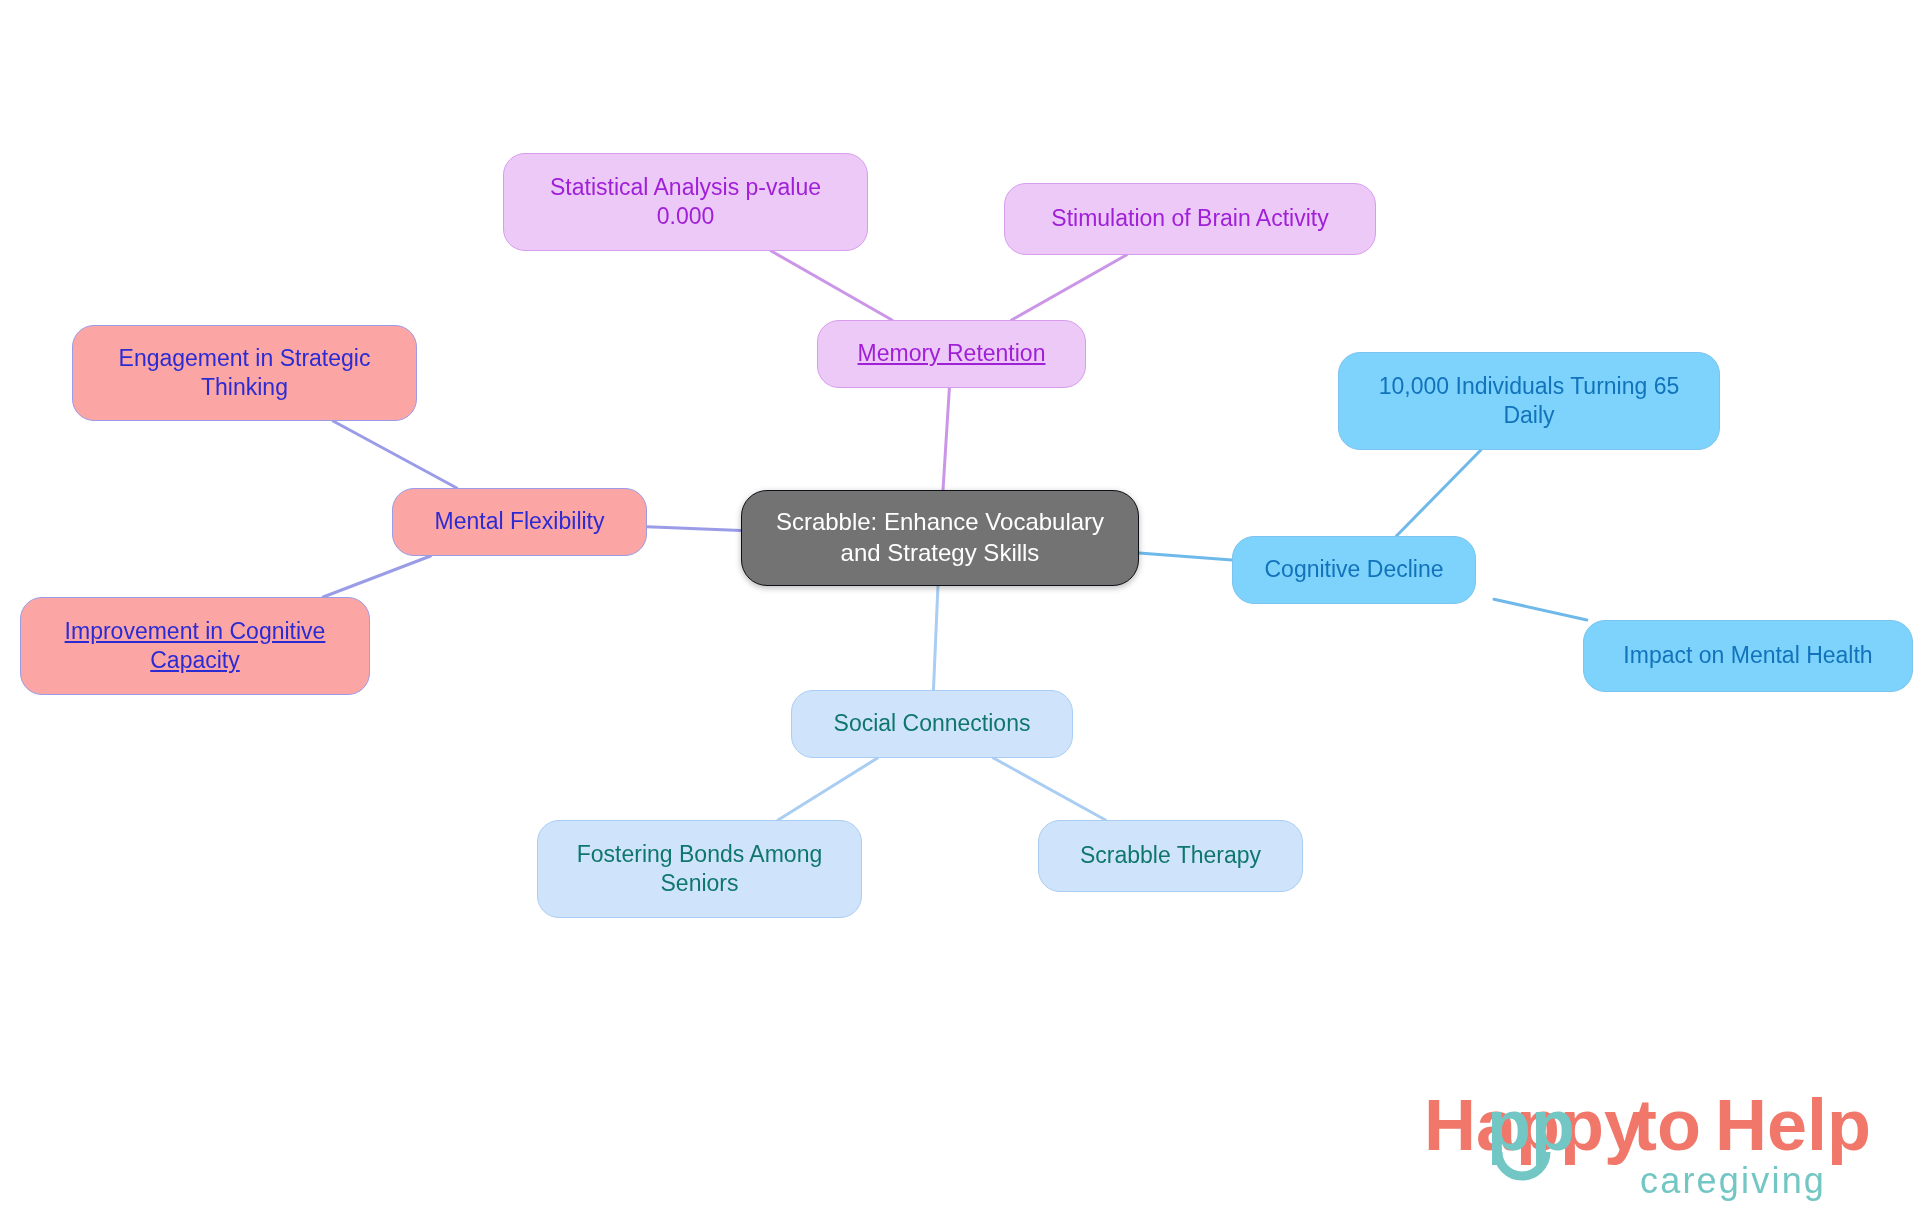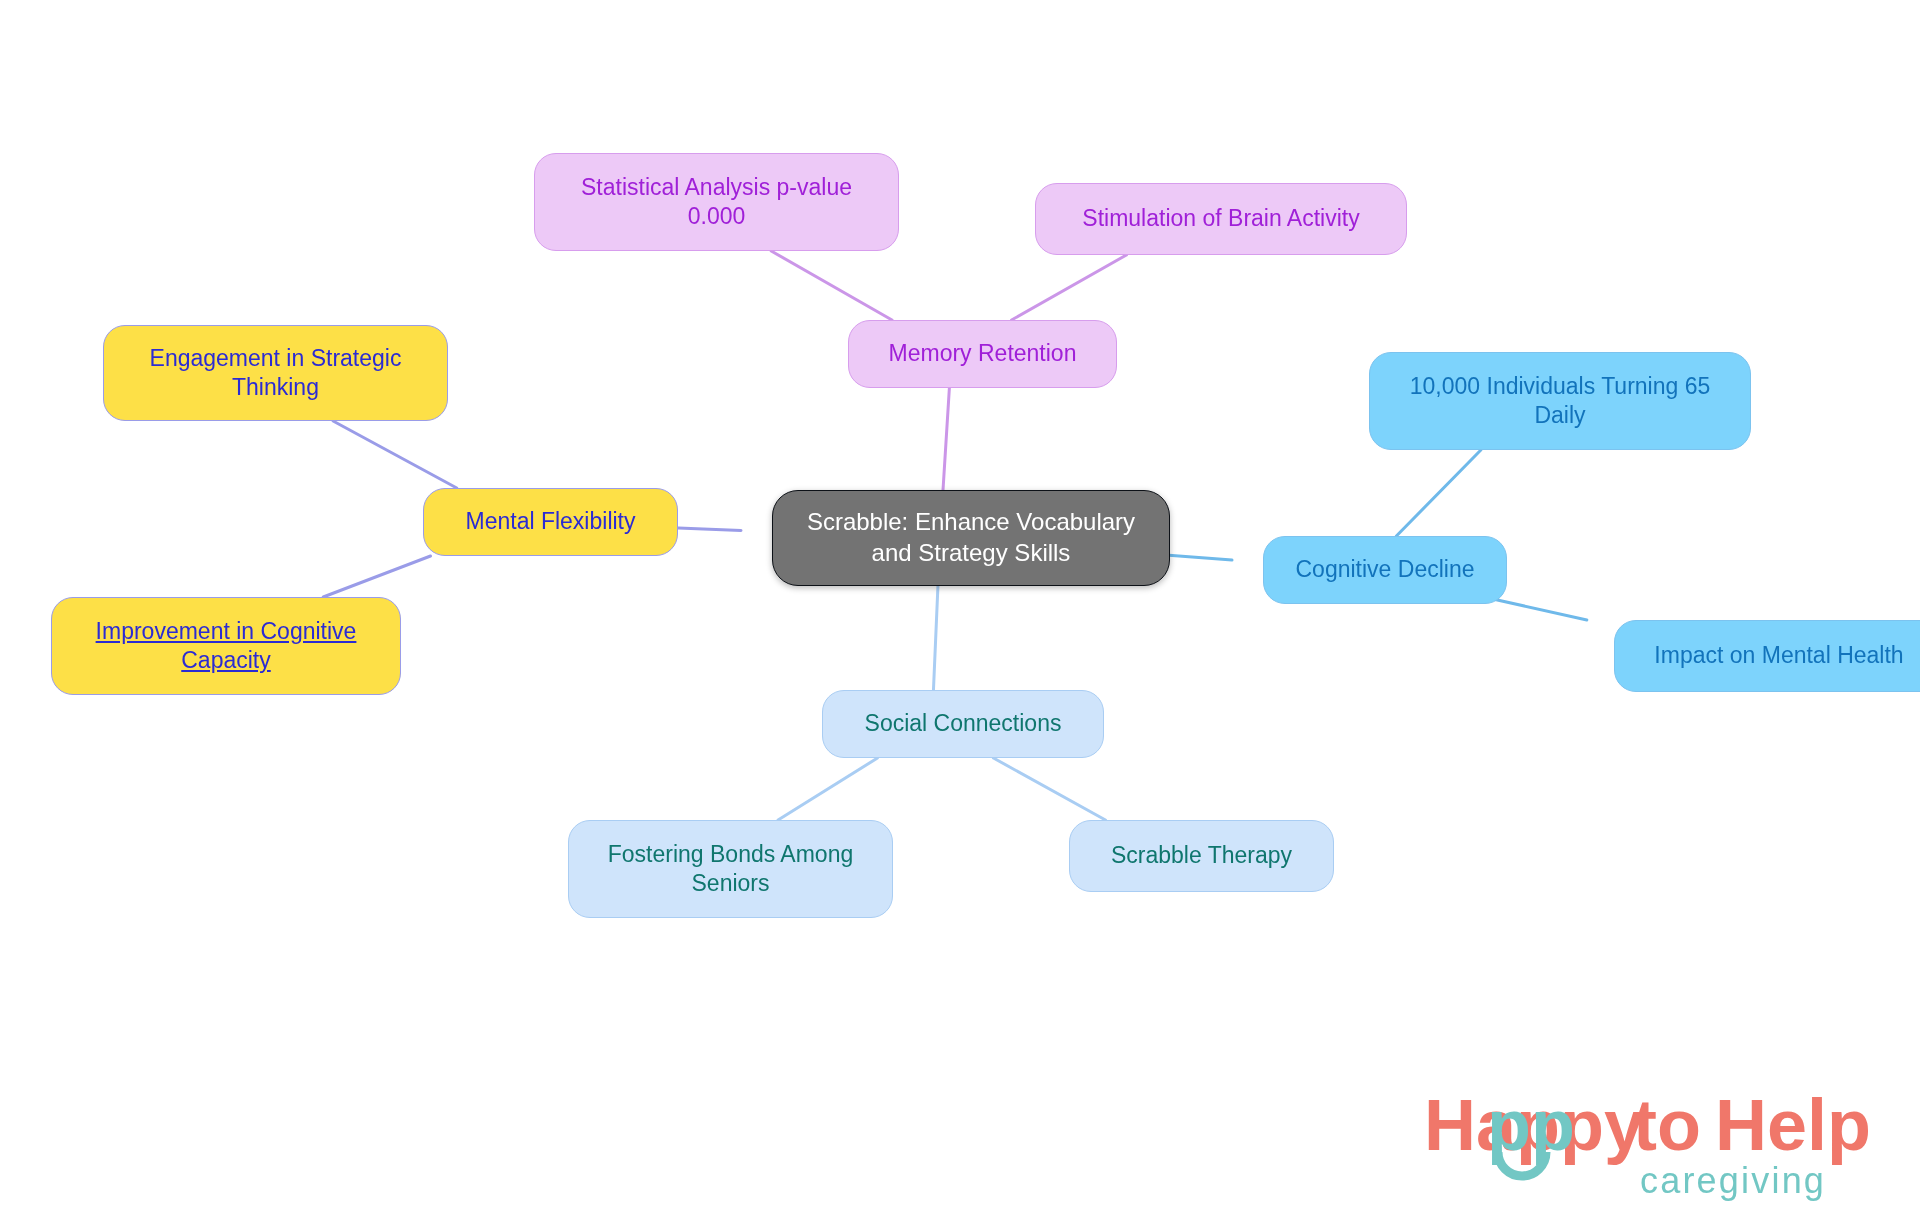--- a/index.html
+++ b/index.html
@@ -34,32 +34,31 @@
     display: flex;
     align-items: center;
     justify-content: center;
     text-align: center;
     border-radius: 22px;
     border-style: solid;
     border-width: 1.5px;
     line-height: 1.28;
     white-space: pre-line;
     padding: 6px 12px;
-    margin-left: 31px;
   }
   .node.root {
     background: #737373;
     border-color: #0d1117;
     color: #ffffff;
     font-size: 24px;
     border-radius: 26px;
     box-shadow: 0 2px 6px rgba(0,0,0,0.28);
   }
   .node.lav {
-    background: #fde047;
+    background: #fca5a5;
     border-color: #9a9ce8;
     color: #2b2bd4;
     font-size: 23px;
   }
   .node.pink {
     background: #edc9f7;
     border-color: #d79ded;
     color: #a020d8;
     font-size: 23px;
   }
@@ -107,21 +106,21 @@
 and Strategy Skills</div>
 
   <div class="node lav" id="n-mental_flexibility" style="left: 392px; top: 488px; width: 255px; height: 68px;">Mental Flexibility</div>
 
   <div class="node lav" id="n-engagement_strategic_thinking" style="left: 72px; top: 325px; width: 345px; height: 96px;">Engagement in Strategic
 Thinking</div>
 
   <div class="node lav" id="n-improvement_cognitive_capacity" style="left: 20px; top: 597px; width: 350px; height: 98px; text-decoration: underline;">Improvement in Cognitive
 Capacity</div>
 
-  <div class="node pink" id="n-memory_retention" style="left: 817px; top: 320px; width: 269px; height: 68px;">Memory Retention</div>
+  <div class="node pink" id="n-memory_retention" style="left: 817px; top: 320px; width: 269px; height: 68px; text-decoration: underline;">Memory Retention</div>
 
   <div class="node pink" id="n-statistical_analysis" style="left: 503px; top: 153px; width: 365px; height: 98px;">Statistical Analysis p-value
 0.000</div>
 
   <div class="node pink" id="n-brain_activity" style="left: 1004px; top: 183px; width: 372px; height: 72px;">Stimulation of Brain Activity</div>
 
   <div class="node blue" id="n-cognitive_decline" style="left: 1232px; top: 536px; width: 244px; height: 68px;">Cognitive Decline</div>
 
   <div class="node blue" id="n-individuals_turning_65" style="left: 1338px; top: 352px; width: 382px; height: 98px;">10,000 Individuals Turning 65
 Daily</div>

